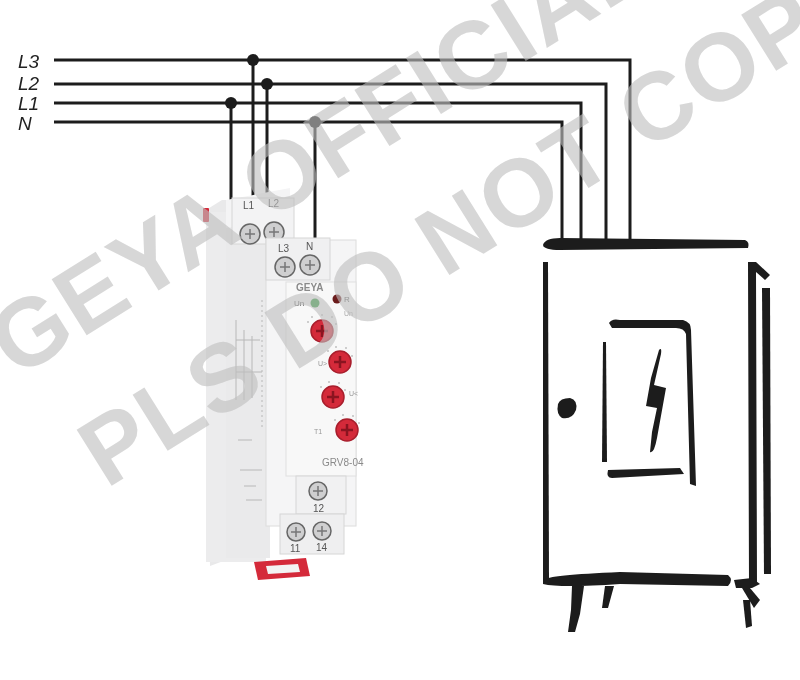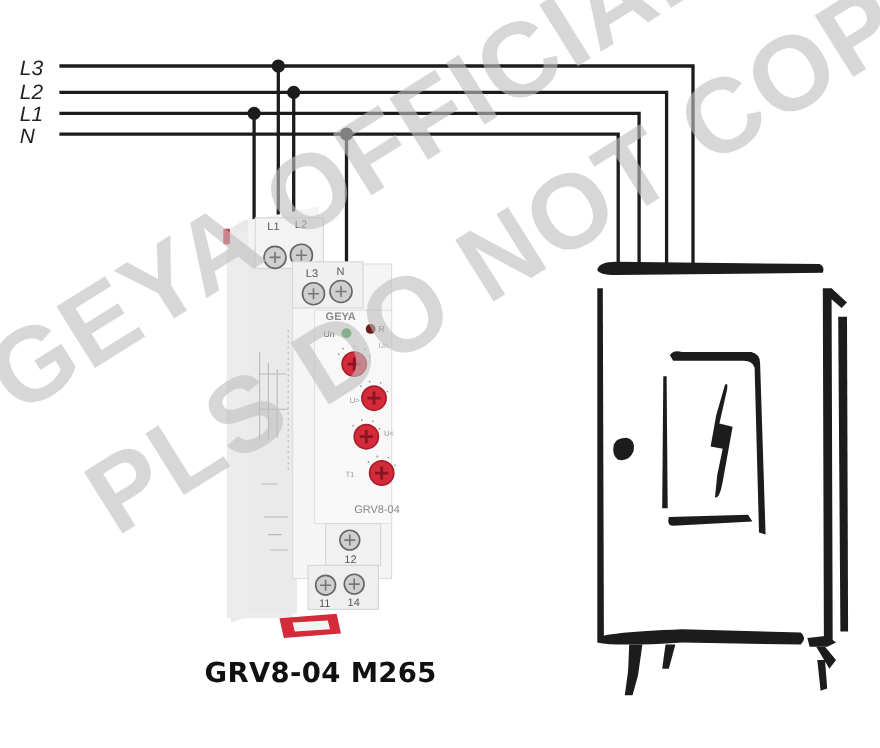--- a/index.html
+++ b/index.html
@@ -166,14 +166,13 @@
       <text x="18" y="68">L3</text>
       <text x="18" y="90">L2</text>
       <text x="18" y="110">L1</text>
       <text x="18" y="130">N</text>
     </g>
   </svg>
 
   <div class="watermark wm1">GEYA OFFICIAL SHOP</div>
   <div class="watermark wm2">PLS DO NOT COPY</div>
 
-  <div class="caption">GRV8-04 M265</div>
 </div>
 
 </body></html>

